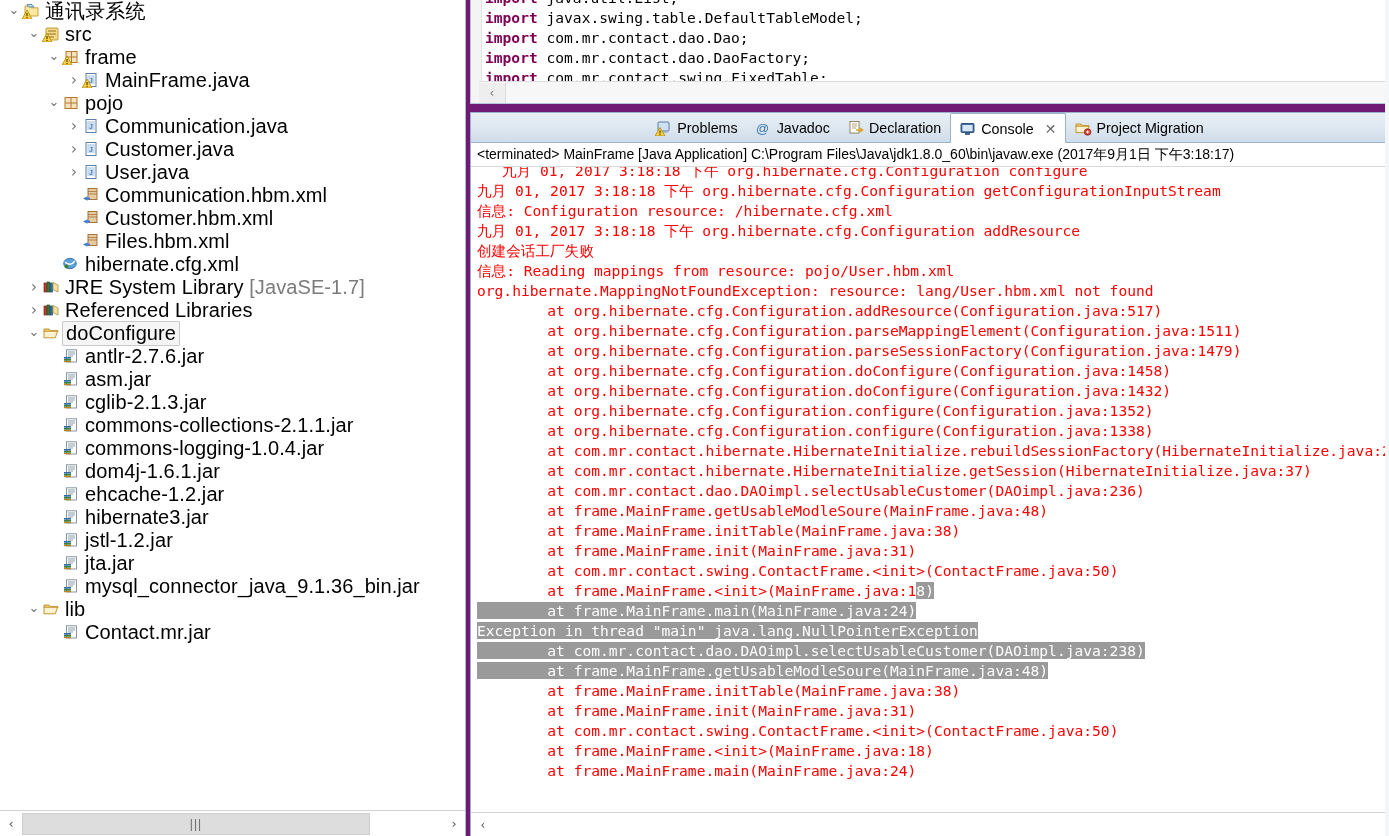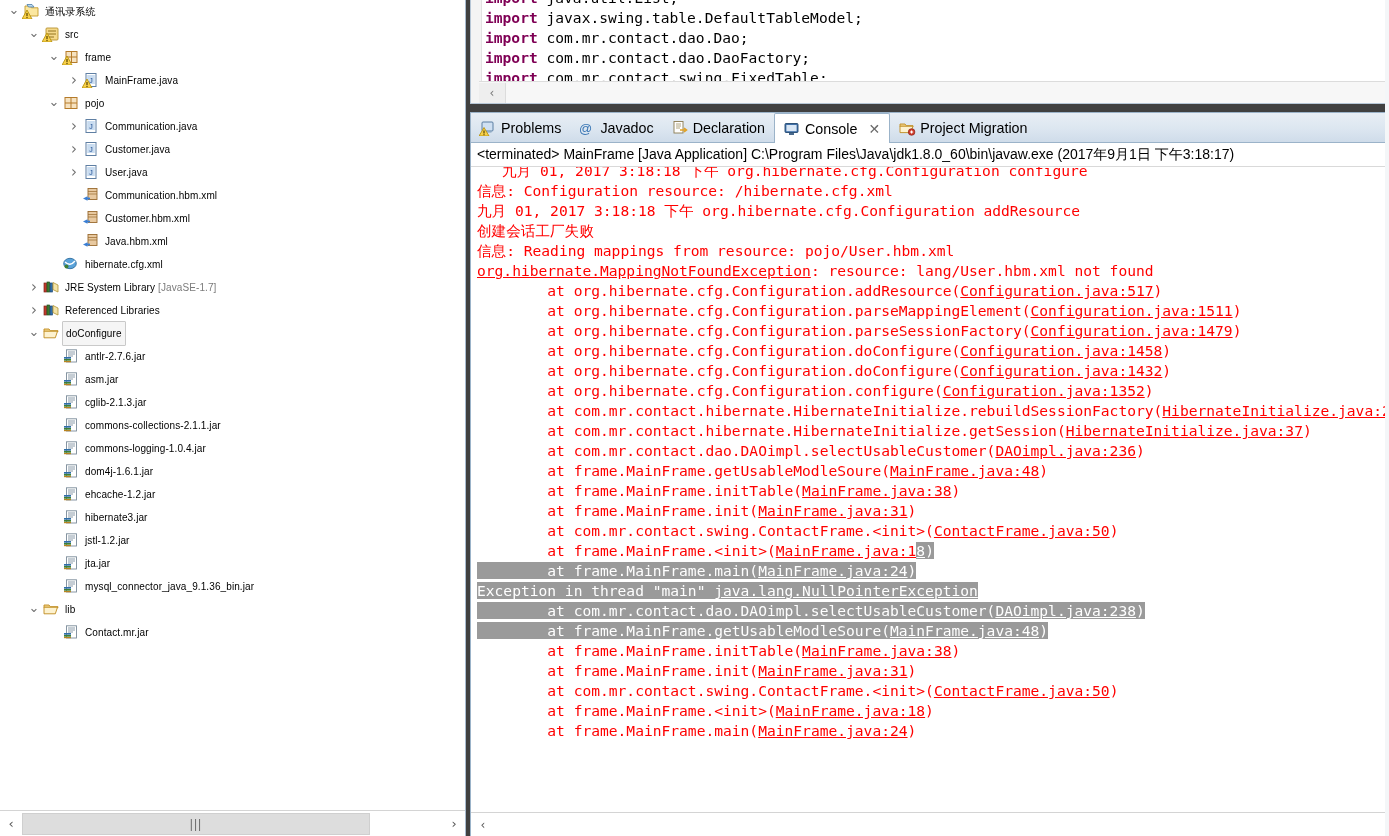--- a/index.html
+++ b/index.html
@@ -31,21 +31,21 @@
   }
   .arrow{
     width:16px;min-width:16px;text-align:center;color:#6f6f6f;
     font-size:11px;font-family:"DejaVu Sans", sans-serif;
   }
   .arrow.none{color:transparent;}
   .ico{
     width:19px;min-width:19px;height:17px;position:relative;
     display:inline-block;margin-right:4px;
   }
-  .tlabel{font-size:10px;color:#000;letter-spacing:0.1px;}
+  .tlabel{font-size:20px;color:#000;letter-spacing:0.1px;}
   .tlabel .dim{color:#7b7b7b;}
   .sel-box{
     border:1px solid #c9c9c9;background:#f5f5f5;
     padding:0 3px;margin:0 -3px;border-radius:1px;
   }
 
   
   .ico svg{display:block;}
 
   
@@ -64,21 +64,21 @@
   #hscroll .sb-thumb{
     position:absolute;left:0;top:1px;width:348px;height:22px;
     background:#dddddd;border:1px solid #cfcfcf;box-sizing:border-box;
     display:flex;align-items:center;justify-content:center;
     color:#6a6a6a;font-size:12px;letter-spacing:1px;
   }
 
   
   #right{
     position:absolute;left:466px;top:0;width:923px;height:836px;
-    background:#404040;
+    background:#701a75;
   }
 
   
   #editor{
     position:absolute;left:4px;top:0;width:916px;height:104px;
     background:#ffffff;border:1px solid #b6c6d6;border-top:none;
     box-sizing:border-box;overflow:hidden;
   }
   #editor .gutter{
     position:absolute;left:0;top:0;width:10px;height:100%;
@@ -105,21 +105,21 @@
   
   #consoleview{
     position:absolute;left:4px;top:112px;width:919px;height:724px;
     background:#ffffff;border:1px solid #9bb3c9;border-right:none;border-bottom:none;
     box-sizing:border-box;
   }
   #tabbar{
     position:relative;height:29px;
     background:linear-gradient(to bottom,#e8eef5 0%,#dce6f0 55%,#cfdcea 100%);
     border-bottom:1px solid #9bb3c9;
-    display:flex;align-items:flex-end;
+    display:flex;align-items:flex-end;justify-content:center;
   }
   .tab{
     height:28px;display:flex;align-items:center;gap:5px;
     padding:0 9px 0 8px;font-size:14.3px;color:#000;white-space:nowrap;
     position:relative;
   }
   .tab.active{
     background:#ffffff;
     border-left:1px solid #9bb3c9;border-right:1px solid #9bb3c9;
     border-top:1px solid #9bb3c9;
@@ -142,21 +142,21 @@
     position:relative;
     height:651px;overflow:hidden;
     font-family:"DejaVu Sans Mono","Liberation Mono",monospace;
     font-size:14.6px;
     line-height:20px;
     padding-left:6px;
     background:#ffffff;
   }
   #consoletext .ln{white-space:pre;height:20px;color:#ff0000;}
   #consoletext .ln.first{margin-top:-6px;margin-left:25px;}
-  #consoletext .u{text-decoration:underline;}
+  #consoletext .u{}
   #consoletext .hlseg{background:#9a9a9a;color:#ffffff;}
 
   #chsb{
     position:absolute;left:0;bottom:0;width:100%;height:24px;
     background:#ffffff;border-top:1px solid #d4d4d4;box-sizing:border-box;
     display:flex;align-items:center;
   }
   #chsb .ca{
     width:24px;height:22px;display:flex;align-items:center;justify-content:center;
     color:#5c5c5c;font-size:12px;font-family:"DejaVu Sans",sans-serif;
@@ -308,21 +308,21 @@
           <div style="width: 66px; min-width: 66px;"></div>
           <div class="arrow none"></div>
           <span class="ico">
             <svg width="18" height="16" viewBox="0 0 18 16">
               <rect x="6" y="1.5" width="9" height="11" fill="#e8c9a0" stroke="#9a6a2f" stroke-width="0.9"></rect>
               <path d="M6 4.5h9M6 7h9" stroke="#9a6a2f" stroke-width="0.7"></path>
               <path d="M1 11.5 L5.5 9.2 L5.5 13.8 Z" fill="#3a7fd5"></path>
               <rect x="5" y="10.6" width="3" height="1.8" fill="#3a7fd5"></rect>
             </svg>
           </span>
-          <span class="tlabel">Java.hbm.xml</span>
+          <span class="tlabel">Files.hbm.xml</span>
         </div>
         <div class="trow">
           <div style="width: 46px; min-width: 46px;"></div>
           <div class="arrow none"></div>
           <span class="ico">
             <svg width="18" height="16" viewBox="0 0 18 16">
               <ellipse cx="8" cy="7.5" rx="6.3" ry="5.2" fill="#5aa3da" stroke="#2f6d9e" stroke-width="0.9"></ellipse>
               <path d="M3 6 q5 5 10 -1" stroke="#ffffff" stroke-width="1.4" fill="none"></path>
               <circle cx="4.5" cy="10.5" r="2" fill="#3f7f36"></circle>
             </svg>
@@ -607,31 +607,33 @@
                 <path d="M2 6.2h13l-2.2 6.4H2z" fill="#fdf2cf" stroke="#c08b1d" stroke-width="0.9"></path>
                 <circle cx="13.6" cy="12" r="3.3" fill="#d03b2a" stroke="#8a2218" stroke-width="0.7"></circle>
                 <path d="M12 12h3.2M13.6 10.4v3.2" stroke="#fff" stroke-width="1.2"></path>
               </svg></span>
             <span>Project Migration</span>
           </div>
         </div>
       <div id="termline">&lt;terminated&gt; MainFrame [Java Application] C:\Program Files\Java\jdk1.8.0_60\bin\javaw.exe (2017年9月1日 下午3:18:17)</div>
       <div id="consoletext">
           <div class="ln first">九月 01, 2017 3:18:18 下午 org.hibernate.cfg.Configuration configure</div>
+          <div class="ln">九月 01, 2017 3:18:18 下午 org.hibernate.cfg.Configuration getConfigurationInputStream</div>
           <div class="ln">信息: Configuration resource: /hibernate.cfg.xml</div>
           <div class="ln">九月 01, 2017 3:18:18 下午 org.hibernate.cfg.Configuration addResource</div>
           <div class="ln">创建会话工厂失败</div>
           <div class="ln">信息: Reading mappings from resource: pojo/User.hbm.xml</div>
           <div class="ln"><span class="u">org.hibernate.MappingNotFoundException</span><span class="">: resource: lang/User.hbm.xml not found</span></div>
           <div class="ln"><span class="">        at org.hibernate.cfg.Configuration.addResource(</span><span class="u">Configuration.java:517</span><span class="">)</span></div>
           <div class="ln"><span class="">        at org.hibernate.cfg.Configuration.parseMappingElement(</span><span class="u">Configuration.java:1511</span><span class="">)</span></div>
           <div class="ln"><span class="">        at org.hibernate.cfg.Configuration.parseSessionFactory(</span><span class="u">Configuration.java:1479</span><span class="">)</span></div>
           <div class="ln"><span class="">        at org.hibernate.cfg.Configuration.doConfigure(</span><span class="u">Configuration.java:1458</span><span class="">)</span></div>
           <div class="ln"><span class="">        at org.hibernate.cfg.Configuration.doConfigure(</span><span class="u">Configuration.java:1432</span><span class="">)</span></div>
           <div class="ln"><span class="">        at org.hibernate.cfg.Configuration.configure(</span><span class="u">Configuration.java:1352</span><span class="">)</span></div>
+          <div class="ln"><span class="">        at org.hibernate.cfg.Configuration.configure(</span><span class="u">Configuration.java:1338</span><span class="">)</span></div>
           <div class="ln"><span class="">        at com.mr.contact.hibernate.HibernateInitialize.rebuildSessionFactory(</span><span class="u">HibernateInitialize.java:25</span></div>
           <div class="ln"><span class="">        at com.mr.contact.hibernate.HibernateInitialize.getSession(</span><span class="u">HibernateInitialize.java:37</span><span class="">)</span></div>
           <div class="ln"><span class="">        at com.mr.contact.dao.DAOimpl.selectUsableCustomer(</span><span class="u">DAOimpl.java:236</span><span class="">)</span></div>
           <div class="ln"><span class="">        at frame.MainFrame.getUsableModleSoure(</span><span class="u">MainFrame.java:48</span><span class="">)</span></div>
           <div class="ln"><span class="">        at frame.MainFrame.initTable(</span><span class="u">MainFrame.java:38</span><span class="">)</span></div>
           <div class="ln"><span class="">        at frame.MainFrame.init(</span><span class="u">MainFrame.java:31</span><span class="">)</span></div>
           <div class="ln"><span class="">        at com.mr.contact.swing.ContactFrame.&lt;init&gt;(</span><span class="u">ContactFrame.java:50</span><span class="">)</span></div>
           <div class="ln"><span class="">        at frame.MainFrame.&lt;init&gt;(</span><span class="u">MainFrame.java:1</span><span class="u hlseg">8</span><span class="hlseg">)</span></div>
           <div class="ln"><span class="hlseg">        at frame.MainFrame.main(</span><span class="u hlseg">MainFrame.java:24</span><span class="hlseg">)</span></div>
           <div class="ln"><span class="hlseg">Exception in thread "main" </span><span class="u hlseg">java.lang.NullPointerException</span></div>

